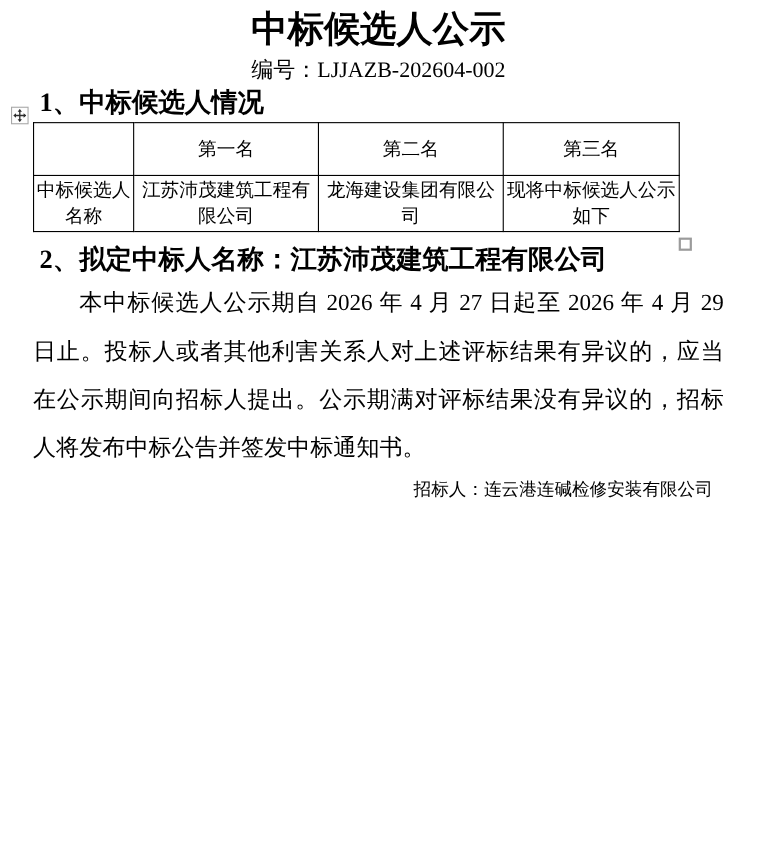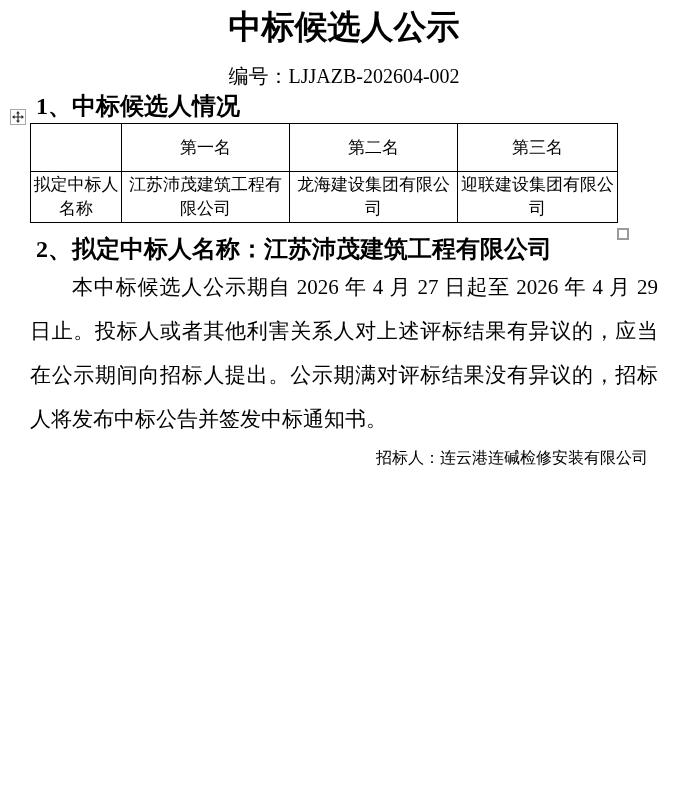--- a/index.html
+++ b/index.html
@@ -17,21 +17,20 @@
   }
   .title {
     padding-top: 5px;
     height: 50px;
     text-align: center;
     font-size: 33px;
     font-weight: bold;
     line-height: 44px;
   }
   .doc-number {
-    margin-top: 12px;
     height: 28px;
     text-align: center;
     font-size: 20px;
     line-height: 28px;
   }
   .para {
     margin-top: 3px;
     font-size: 21px;
     line-height: 44px;
     text-align: justify;
@@ -139,24 +138,24 @@
         <col style="width:160px">
       </colgroup>
       <tbody>
         <tr class="header-row">
           <td></td>
           <td>第一名</td>
           <td>第二名</td>
           <td>第三名</td>
         </tr>
         <tr class="body-row">
-          <td>拟定中标人名称</td>
+          <td>中标候选人名称</td>
           <td class="value-cell">江苏沛茂建筑工程有限公司</td>
           <td class="value-cell">龙海建设集团有限公司</td>
-          <td class="value-cell">迎联建设集团有限公司</td>
+          <td class="value-cell">现将中标候选人公示如下</td>
         </tr>
       </tbody>
     </table>
 
     <div class="resize-handle"></div>
   </div>
 
   <div class="heading heading-2">2、拟定中标人名称：江苏沛茂建筑工程有限公司</div>
 
   <p class="para closing">本中标候选人公示期自 2026 年 4 月 27 日起至 2026 年 4 月 29 日止。投标人或者其他利害关系人对上述评标结果有异议的，应当在公示期间向招标人提出。公示期满对评标结果没有异议的，招标人将发布中标公告并签发中标通知书。</p>

